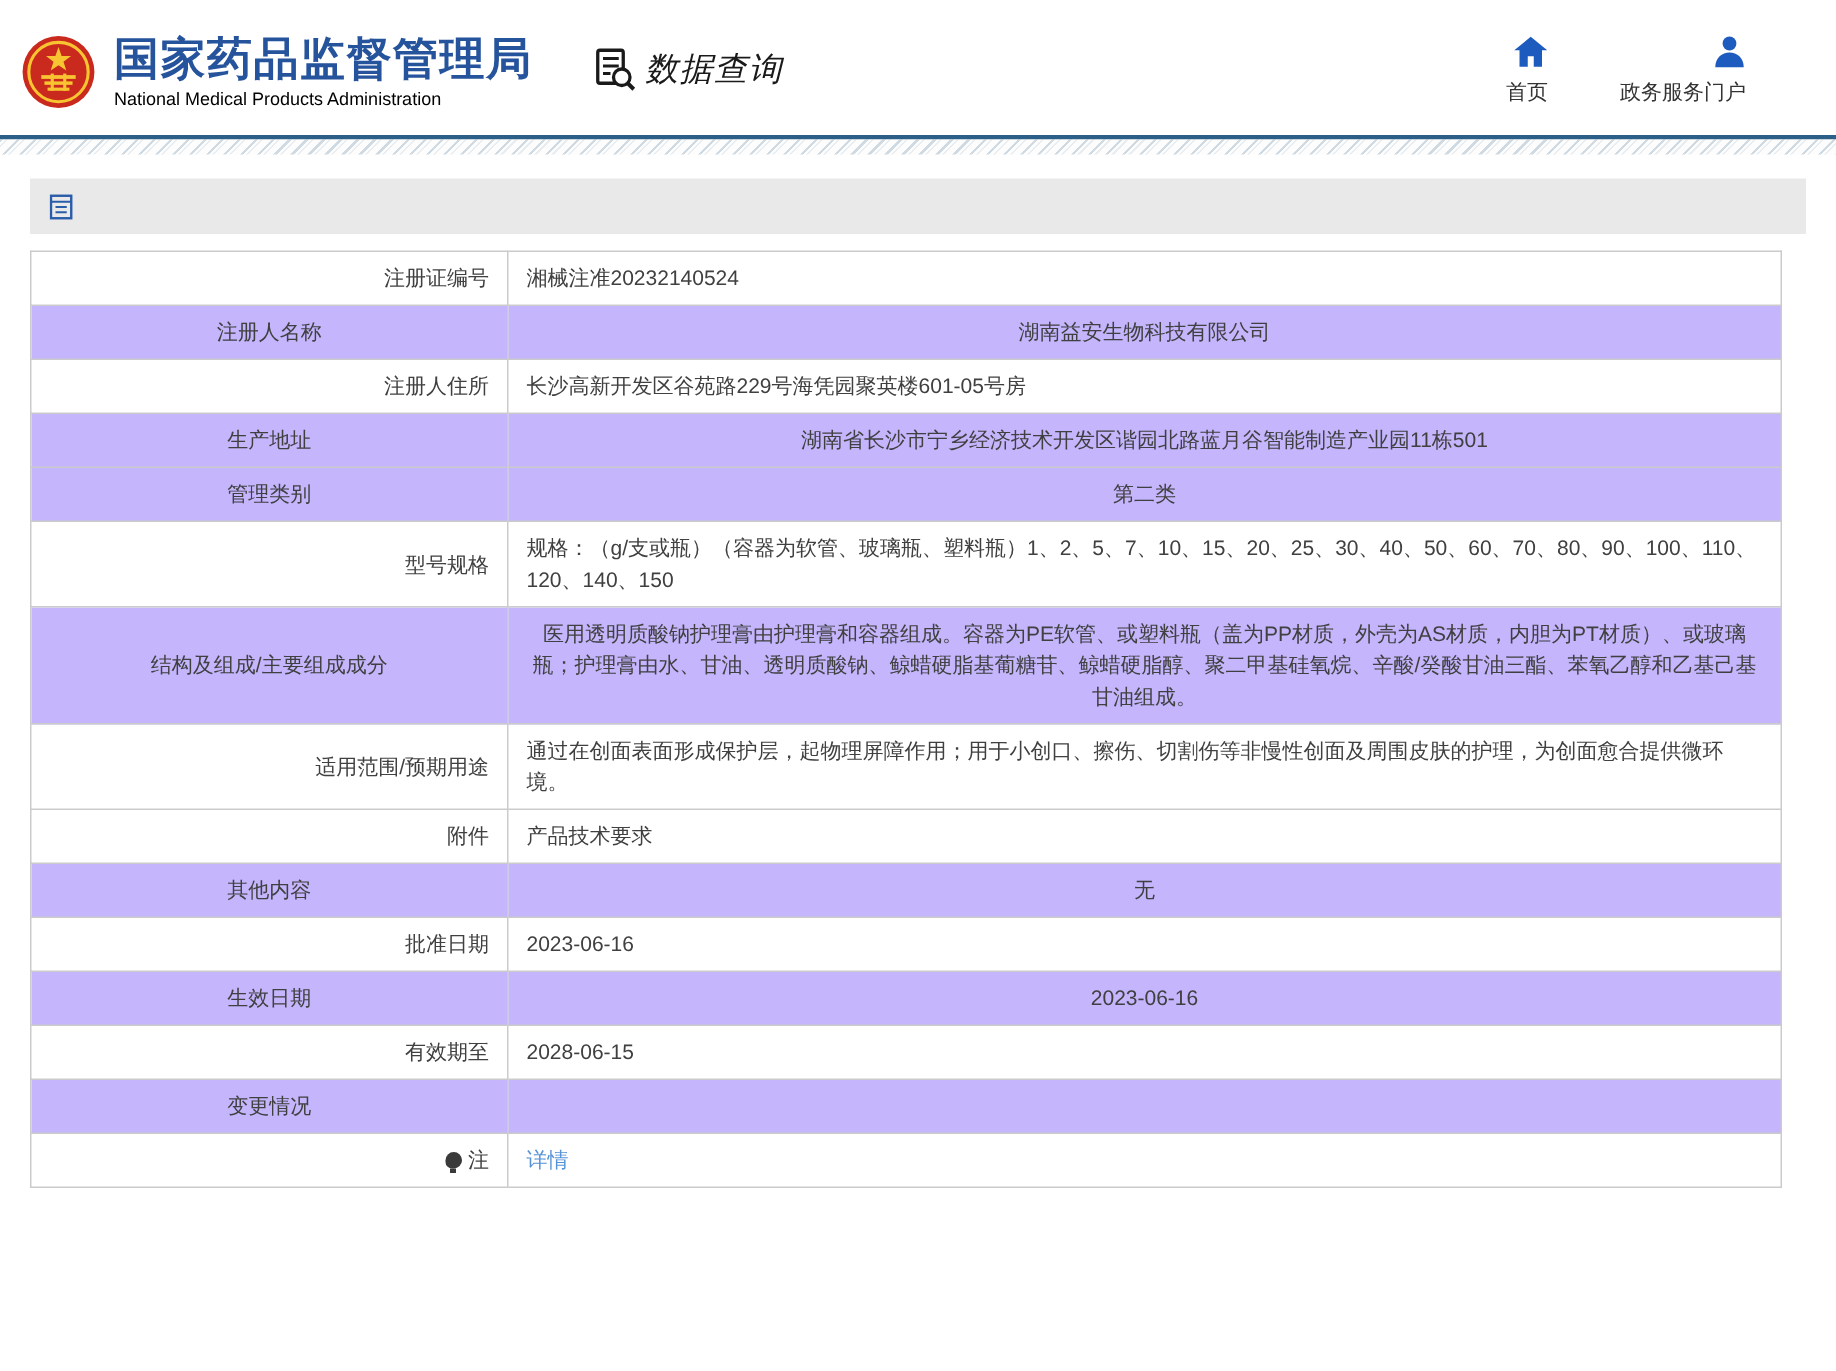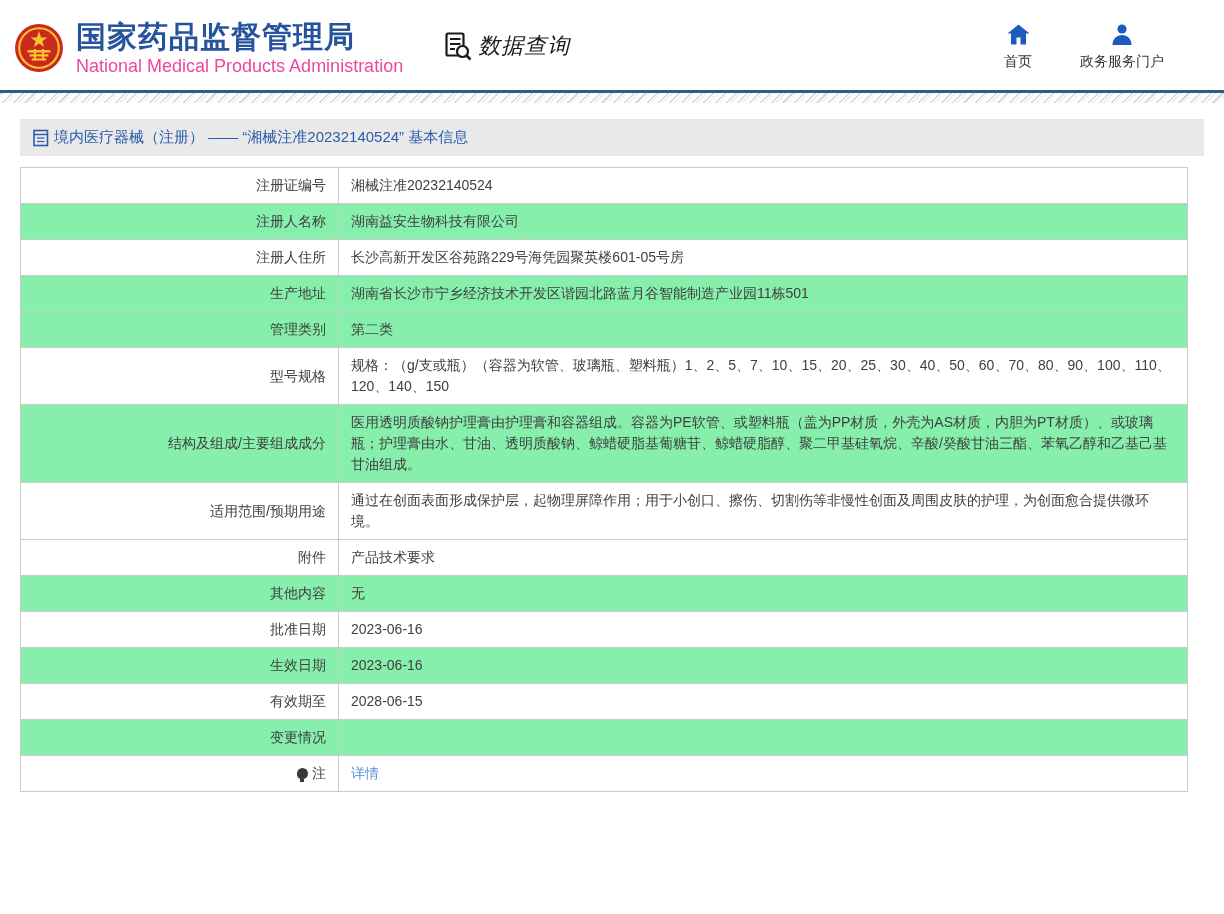--- a/index.html
+++ b/index.html
@@ -24,22 +24,22 @@
   .title-block { margin-left: 12px; margin-top: 6px; }
   .site-title-cn {
     font-size: 30px;
     font-weight: bold;
     color: #26549C;
     letter-spacing: 1px;
     line-height: 34px;
     white-space: nowrap;
   }
   .site-title-en {
-    font-size: 18px;
-    color: #ec4899;
+    font-size: 12px;
+    color: #000000;
     margin-top: 2px;
     white-space: nowrap;
   }
   .section-title {
     display: flex;
     align-items: center;
     margin-left: 42px;
     margin-top: 2px;
     font-style: italic;
   }
@@ -52,21 +52,21 @@
   }
   .header-nav {
     margin-left: auto;
     display: flex;
     gap: 48px;
     margin-top: 4px;
   }
   .nav-item {
     display: flex;
     flex-direction: column;
-    align-items: center;
+    align-items: flex-end;
     text-decoration: none;
     cursor: pointer;
   }
   .nav-item .nav-icon { height: 22px; display: inline-flex; align-items: flex-end; }
   .nav-item .nav-label {
     margin-top: 8px;
     font-size: 14px;
     color: #333;
     white-space: nowrap;
   }
@@ -120,21 +120,21 @@
     color: #404040;
     word-break: break-all;
   }
   td.label-cell {
     width: 318px;
     text-align: right;
     padding-right: 14px;
     white-space: nowrap;
   }
   td.value-cell { text-align: left; padding-left: 12px; }
-  tr.alt td { background: #86efac; }
+  tr.alt td { background: #c4b5fd; text-align: center; }
   a.detail-link {
     color: #5693D6;
     text-decoration: none;
     cursor: pointer;
   }
   .bulb {
     display: inline-block;
     width: 11px;
     height: 11px;
     background: #3a3a3a;
@@ -213,21 +213,20 @@
 <main>
   <div class="breadcrumb">
     <span class="bc-icon">
       <svg width="16" height="18" viewBox="0 0 16 18">
         <rect x="1" y="1.5" width="13.5" height="15" fill="none" stroke="#2A5CAA" stroke-width="1.6"></rect>
         <line x1="1" y1="5.5" x2="14.5" y2="5.5" stroke="#2A5CAA" stroke-width="1.4"></line>
         <line x1="4" y1="9" x2="11.5" y2="9" stroke="#2A5CAA" stroke-width="1.2"></line>
         <line x1="4" y1="12.5" x2="11.5" y2="12.5" stroke="#2A5CAA" stroke-width="1.2"></line>
       </svg>
     </span>
-    <span>境内医疗器械（注册） —— “湘械注准20232140524” 基本信息</span>
   </div>
 
   <div class="table-wrap">
     <table class="info-table">
       <tbody>
           <tr>
             <td class="label-cell">注册证编号</td>
             <td class="value-cell">湘械注准20232140524</td>
           </tr>
           <tr class="alt">

